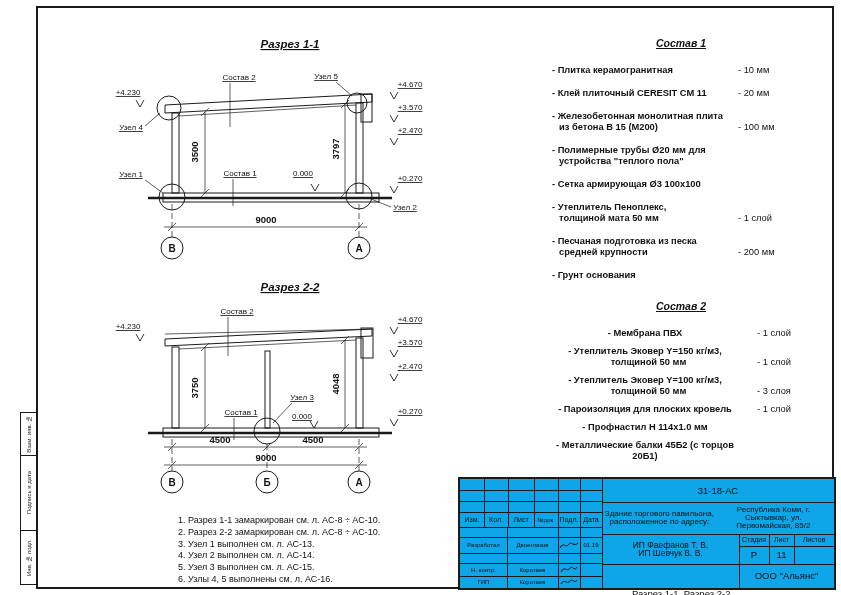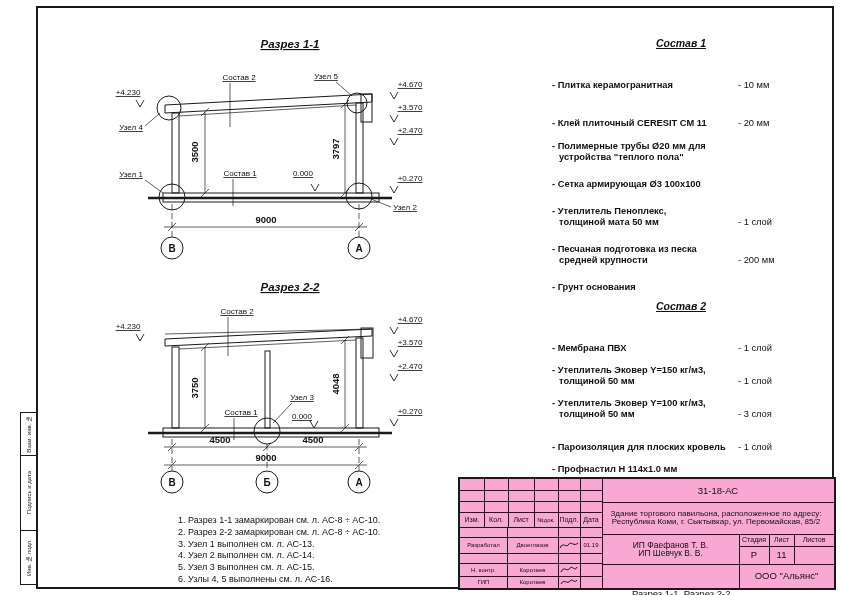--- a/index.html
+++ b/index.html
@@ -8,28 +8,28 @@
   
   #frame{left:36px;top:6px;width:798px;height:583px;border:2px solid #1a1a1a;box-sizing:border-box;}
   
   .stripbox{left:20px;width:17px;border:1px solid #1a1a1a;box-sizing:border-box;display:flex;align-items:center;justify-content:center;}
   .stripbox span{writing-mode:vertical-rl;transform:rotate(180deg);font-size:6px;white-space:nowrap;color:#222;}
   
   .mlist{width:258px;font-size:9.3px;line-height:11px;}
   .mlist .ltitle{text-align:center;font-style:italic;font-weight:700;font-size:10.5px;text-decoration:underline;margin-bottom:16px;}
   .item{display:grid;grid-template-columns:1fr 72px;align-items:end;}
   .s1 .item{margin-bottom:12px;}
-  .s2 .item{margin-bottom:7px;}
+  .s2 .item{margin-bottom:7px;text-align:center;}
   .iname span{display:block;font-weight:bold;}
   .iname .l2{margin-left:7px;}
-  .ival{white-space:nowrap;margin-top:15px;}
+  .ival{white-space:nowrap;}
   
   #notes{left:178px;top:515px;font-size:9px;line-height:11.8px;}
   
-  #tblock{left:458px;top:477px;width:378px;height:113px;border:2px solid #1a1a1a;box-sizing:border-box;background:#f9a8d4;}
+  #tblock{left:458px;top:477px;width:378px;height:113px;border:2px solid #1a1a1a;box-sizing:border-box;background:#0ea5e9;}
   #tblock .in{position:absolute;left:0;top:0;width:374px;height:109px;}
   .vline,.hline{position:absolute;background:#1a1a1a;}
   .vline{width:1px;}
   .hline{height:1px;}
   .tc{position:absolute;display:flex;align-items:center;justify-content:center;text-align:center;font-size:7px;line-height:8px;}
   .tc.small{font-size:6px;}
   .tc.big{font-size:9.5px;font-weight:400;}
   
   svg text{fill:#111;font-family:"Liberation Sans",sans-serif;text-anchor:middle;}
   .lbl{font-size:8px;text-decoration:underline;}
@@ -215,20 +215,27 @@
     </div>
   <div class="item">
       <div class="iname">
         <span>- Клей плиточный CERESIT СМ 11</span>
         <span class="l2"></span>
       </div>
       <div class="ival">- 20 мм</div>
     </div>
   <div class="item">
       <div class="iname">
+        <span>- Железобетонная  монолитная плита</span>
+        <span class="l2">из бетона В 15 (М200)</span>
+      </div>
+      <div class="ival">- 100 мм</div>
+    </div>
+  <div class="item">
+      <div class="iname">
         <span>- Полимерные трубы Ø20 мм для</span>
         <span class="l2">устройства "теплого пола"</span>
       </div>
       <div class="ival"></div>
     </div>
   <div class="item">
       <div class="iname">
         <span>- Сетка армирующая Ø3 100х100</span>
         <span class="l2"></span>
       </div>
@@ -363,21 +370,21 @@
 
     <div class="hline" style="left:142px;top:23px;width:232px;"></div>
     <div class="hline" style="left:142px;top:55px;width:232px;"></div>
     <div class="hline" style="left:142px;top:85px;width:232px;"></div>
     <div class="vline" style="left:279px;top:55px;height:54px;"></div>
     <div class="hline" style="left:279px;top:67px;width:95px;"></div>
     <div class="vline" style="left:309px;top:55px;height:30px;"></div>
     <div class="vline" style="left:334px;top:55px;height:30px;"></div>
 
     <div class="tc big" style="left:142px;top:0;width:232px;height:23px;">31-18-АС</div>
-    <div class="tc" style="left:142px;top:23px;width:228px;height:32px;font-size:8px;flex-direction:column;">
+    <div class="tc" style="left:142px;top:23px;width:228px;height:32px;font-size:8px;flex-direction:row;">
       <div>Здание торгового павильона, расположенное по адресу:</div>
       <div>Республика Коми, г. Сыктывкар, ул. Первомайская, 85/2</div>
     </div>
     <div class="tc" style="left:142px;top:55px;width:137px;height:30px;font-size:8.5px;flex-direction:column;">
       <div>ИП Фаефанов Т. В.</div>
       <div>ИП Шевчук В. В.</div>
     </div>
     <div class="tc" style="left:279px;top:55px;width:30px;height:12px;">Стадия</div>
     <div class="tc" style="left:309px;top:55px;width:25px;height:12px;">Лист</div>
     <div class="tc" style="left:334px;top:55px;width:40px;height:12px;">Листов</div>

